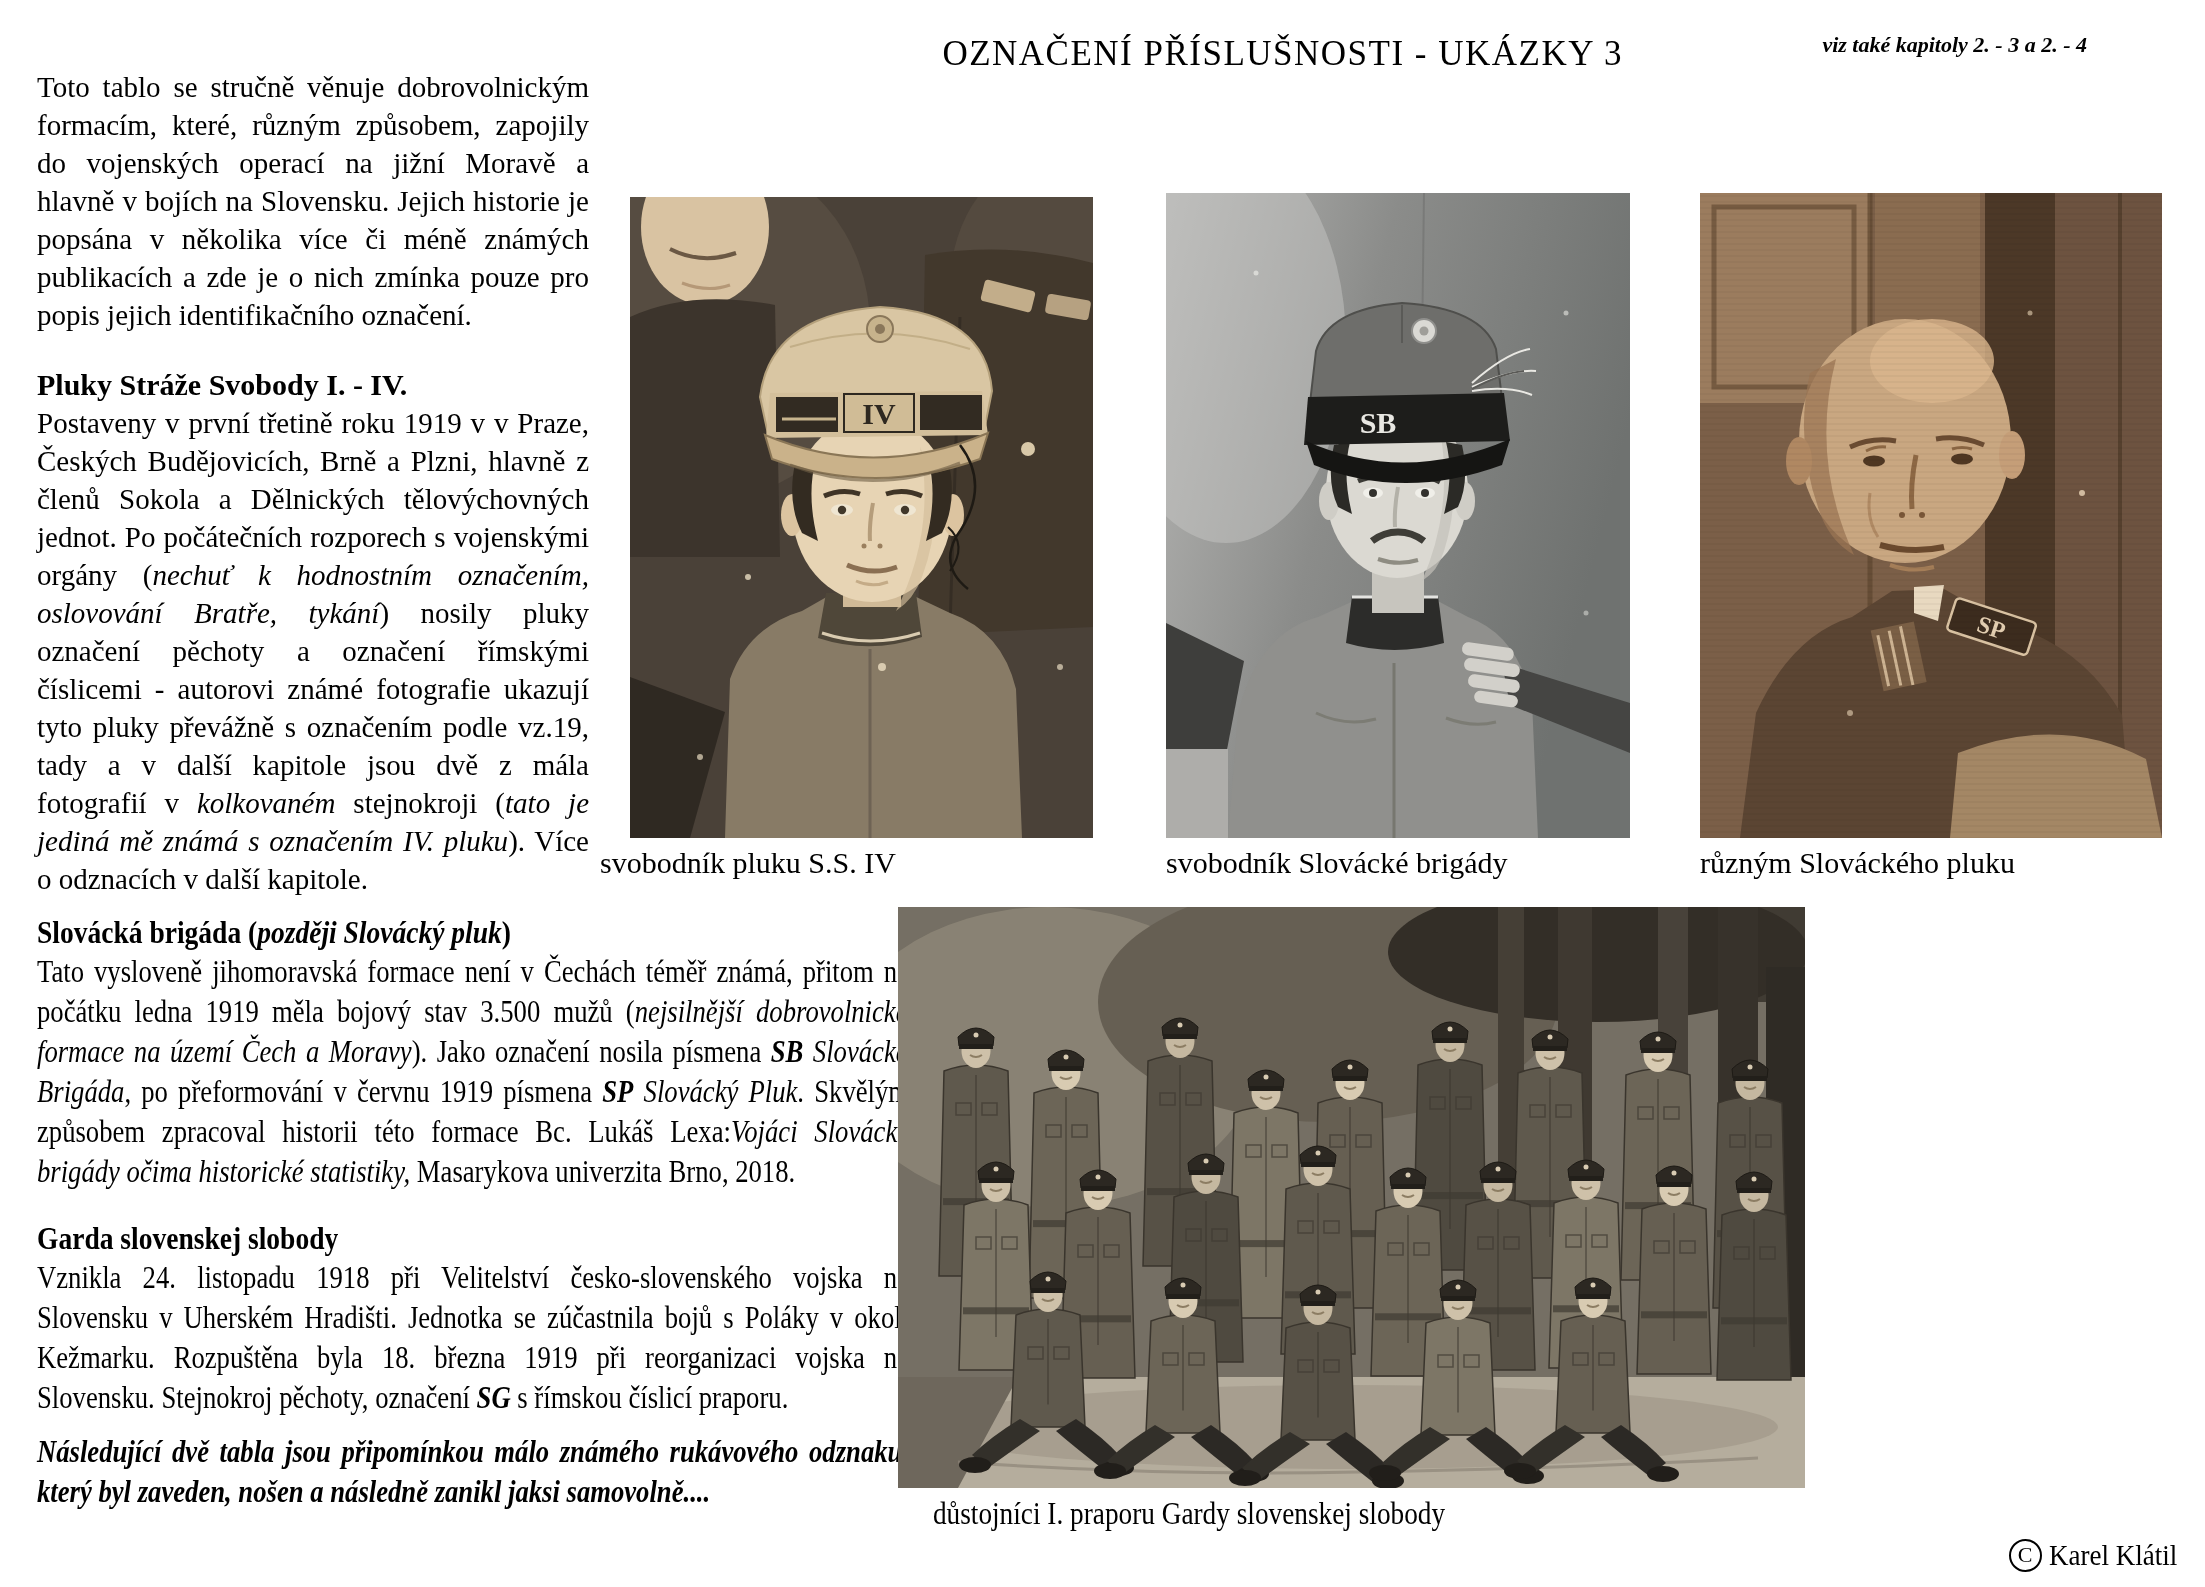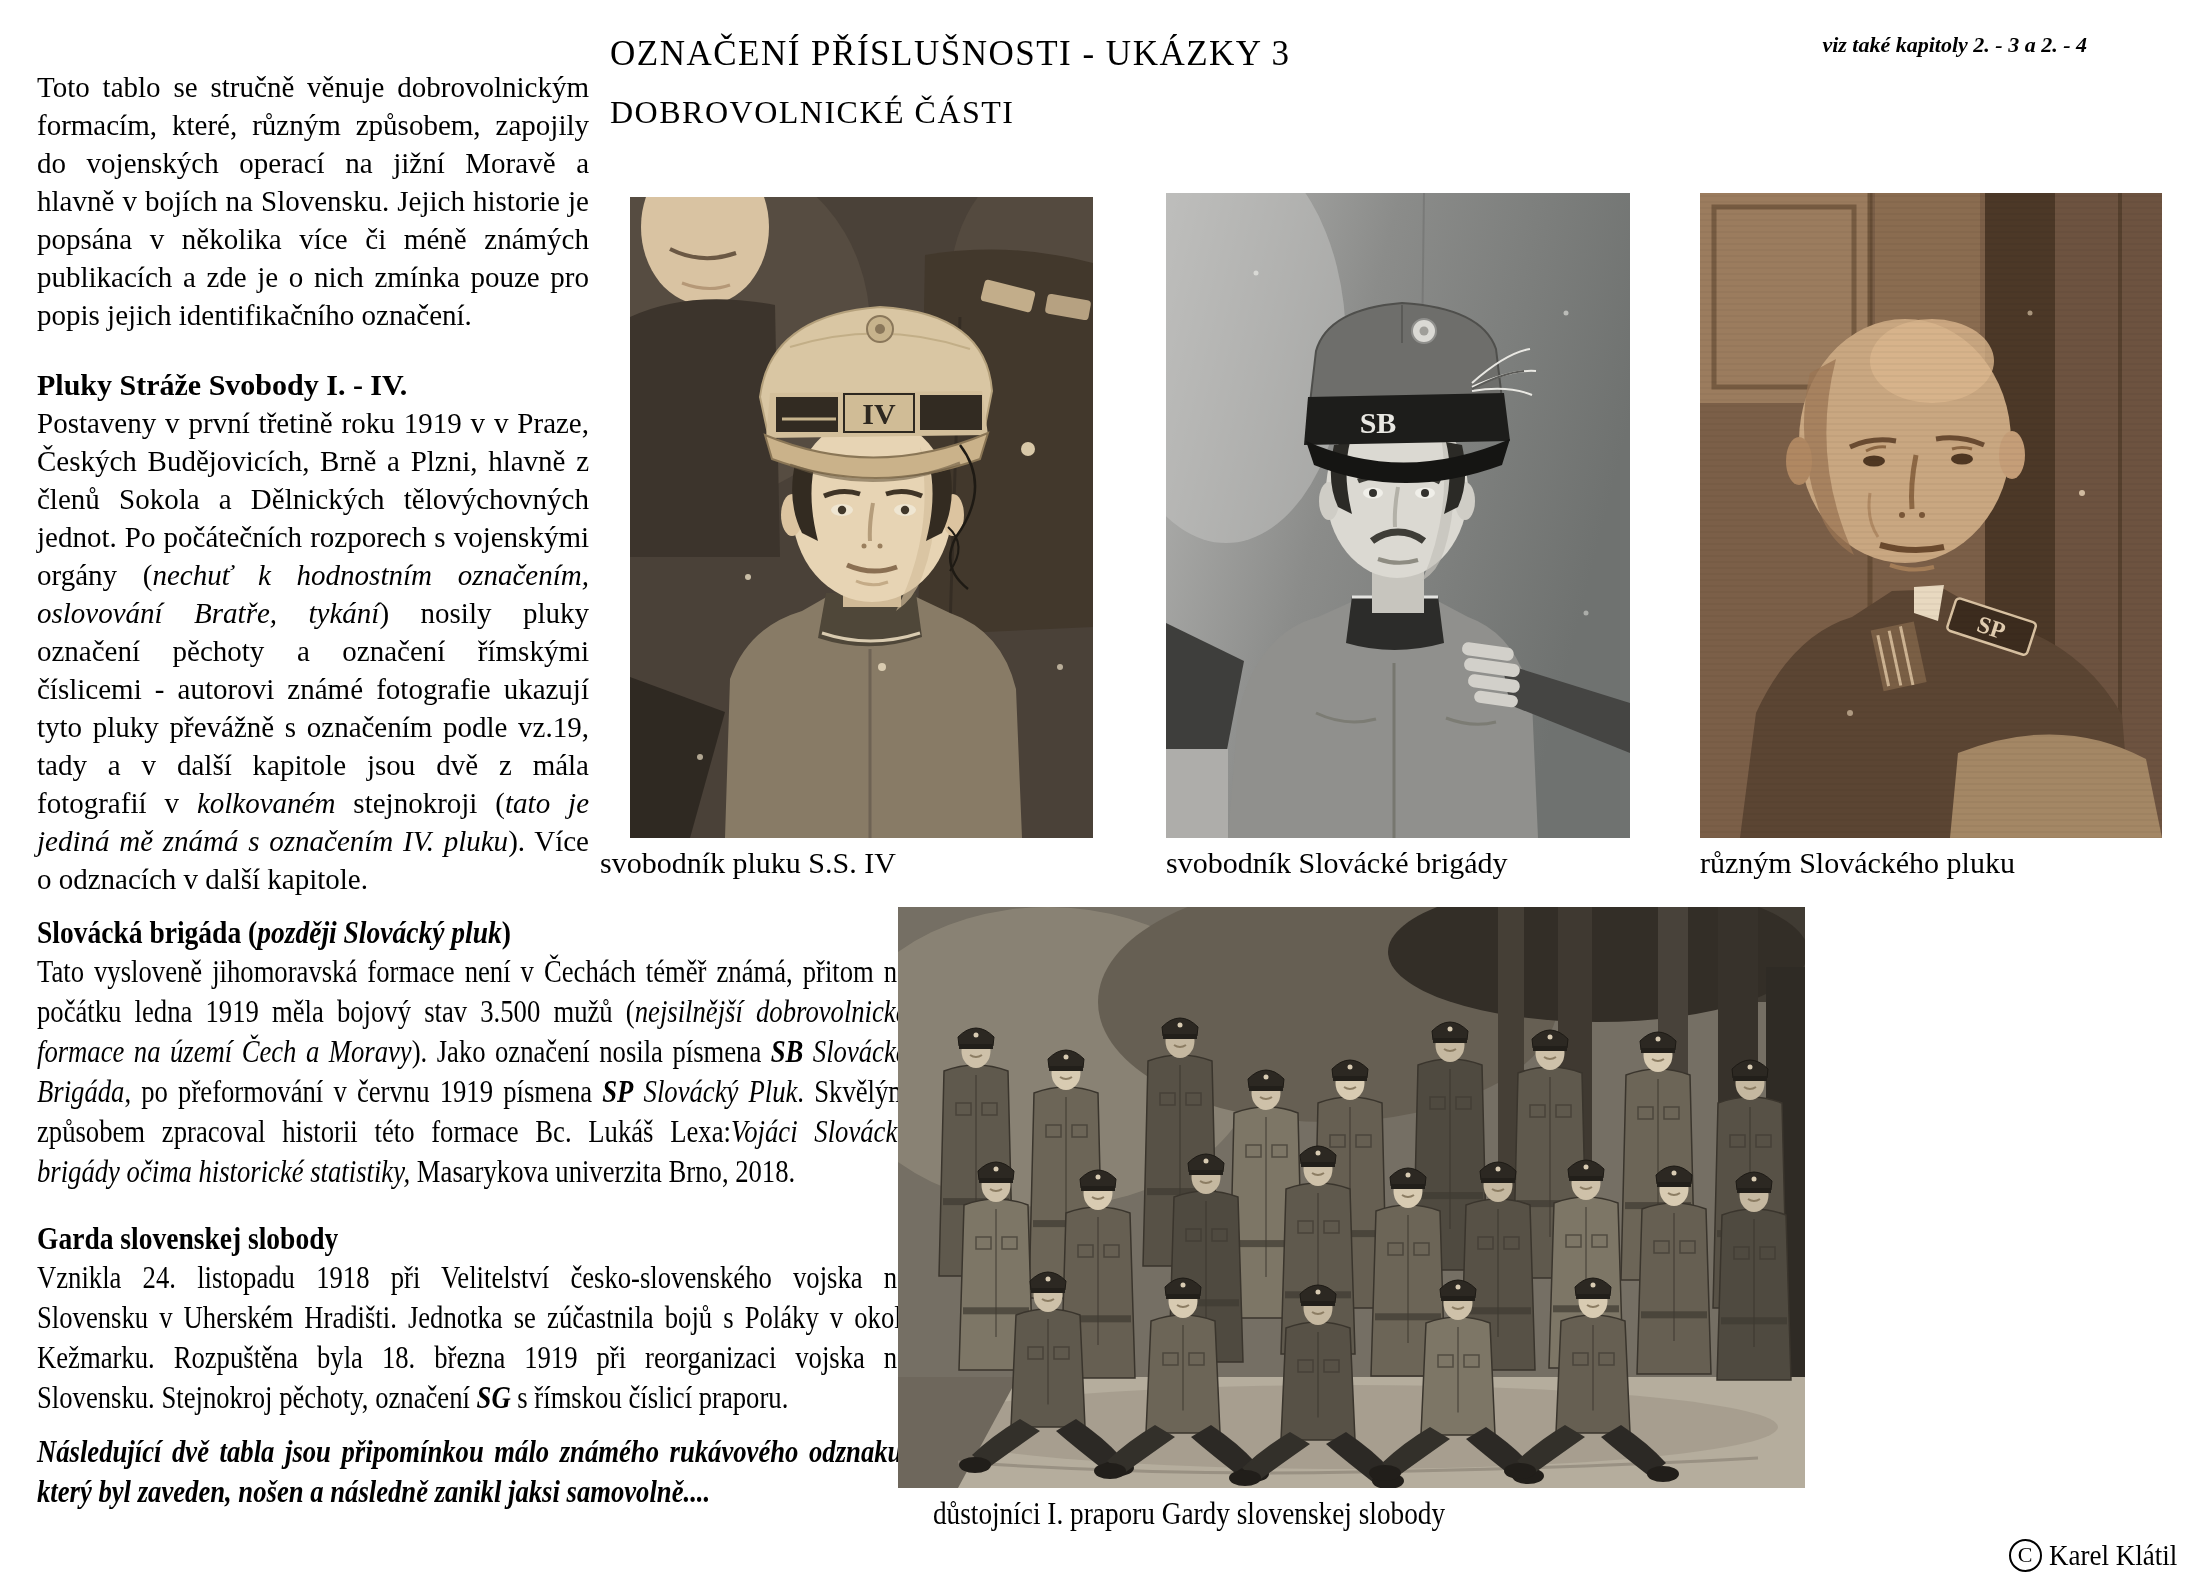--- a/index.html
+++ b/index.html
@@ -1,21 +1,21 @@
 <!DOCTYPE html>
 <html><head>
 <meta charset="utf-8">
 <style>
   *{margin:0;padding:0;box-sizing:border-box}
   html,body{width:2205px;height:1587px;background:#ffffff;color:#000;
     font-family:"Liberation Serif","DejaVu Serif",serif;overflow:hidden;position:relative}
   .abs{position:absolute}
 
   
-  .title-wrap{left:610px;top:34px;width:1000px;text-align:left}
+  .title-wrap{left:623px;top:34px;width:1000px;text-align:right}
   .title1{font-size:35px;letter-spacing:1.5px;white-space:nowrap}
   .title2{font-size:32px;letter-spacing:1.5px;margin-top:20px;white-space:nowrap}
   .see-also{top:32px;right:118px;font-size:22px;font-weight:bold;font-style:italic;white-space:nowrap}
 
   
   .narrow{left:37px;top:68px;width:552px;font-size:29px;line-height:38px;text-align:justify}
   .narrow .sec-heading{font-weight:bold;font-size:30px;margin-top:32px;line-height:38px;text-align:left}
 
   
   .wide{left:37px;top:912px;width:872px;overflow:visible}
@@ -43,21 +43,20 @@
   .credit .c-circle{display:inline-flex;align-items:center;justify-content:center;
      width:33px;height:33px;border:2.5px solid #000;border-radius:50%;
      font-size:22px;line-height:1;font-family:"Liberation Serif",serif}
   .credit .c-name{display:inline-block;transform:scaleX(.9);transform-origin:left center;white-space:nowrap}
 </style>
 </head>
 <body>
 
 <div class="abs title-wrap">
   <div class="title1">OZNAČENÍ PŘÍSLUŠNOSTI - UKÁZKY 3</div>
-  <div class="title2">DOBROVOLNICKÉ ČÁSTI</div>
 </div>
 <div class="abs see-also">viz také kapitoly 2. - 3 a 2. - 4</div>
 
 <div class="abs narrow">
   <div>Toto tablo se stručně věnuje dobrovolnickým formacím, které, různým způsobem, zapojily do vojenských operací na jižní Moravě a hlavně v bojích na Slovensku. Jejich historie je popsána v několika více či méně známých publikacích a zde je o nich zmínka pouze pro popis jejich identifikačního označení.</div>
   <div class="sec-heading">Pluky Stráže Svobody I. - IV.</div>
   <div><span>Postaveny v první třetině roku 1919 v v Praze, Českých Budějovicích, Brně a Plzni, hlavně z členů Sokola a Dělnických tělovýchovných jednot. Po počátečních rozporech s vojenskými orgány (</span><span class="rt-i">nechuť k hodnostním označením, oslovování Bratře, tykání</span><span>) nosily pluky označení pěchoty a označení římskými číslicemi - autorovi známé fotografie ukazují tyto pluky převážně s označením podle vz.19, tady a v další kapitole jsou dvě z mála fotografií v </span><span class="rt-i">kolkovaném</span><span> stejnokroji (</span><span class="rt-i">tato je jediná mě známá s označením IV. pluku</span><span>). Více o odznacích v další kapitole.</span></div>
 </div>
 
 <div class="abs wide">

